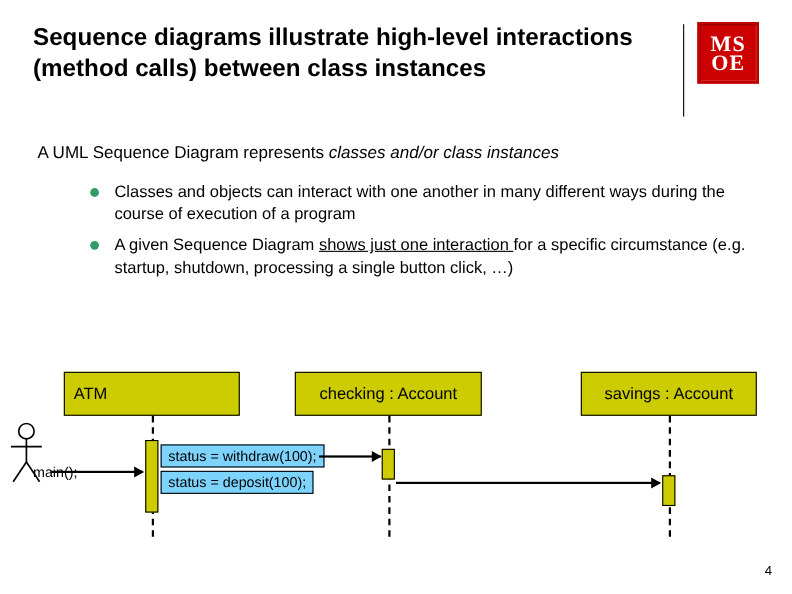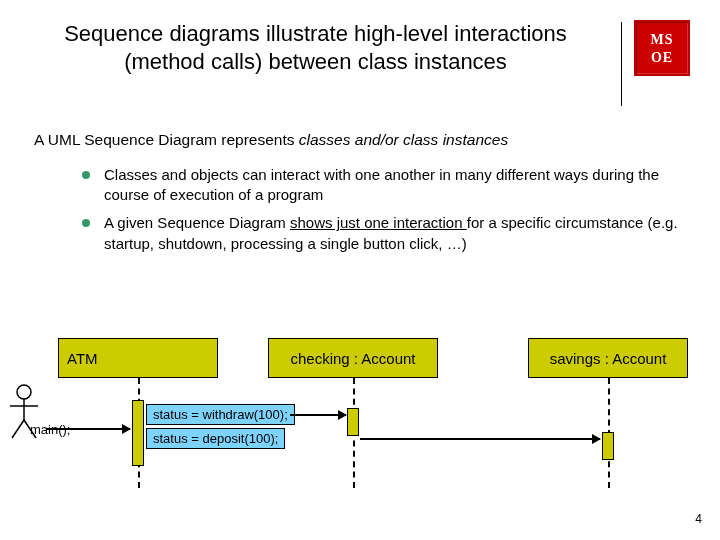--- a/index.html
+++ b/index.html
@@ -16,42 +16,41 @@
     position: relative;
     height: 100%;
   }
   .title-row {
     display: flex;
     align-items: flex-start;
     gap: 12px;
   }
   .title {
     font-size: 22px;
-    font-weight: normal;
+    font-weight: bold;
     color: #000;
     line-height: 1.25;
     flex: 1;
     padding-right: 8px;
-    text-align: center;
   }
   .title-divider {
     width: 1px;
     height: 84px;
     background: #000;
     margin-top: 2px;
   }
   .logo {
     width: 56px;
     height: 56px;
     border: 2px solid #b00;
     background: #c00;
     color: #fff;
     font-family: Georgia, serif;
     font-weight: bold;
-    font-size: 14px;
+    font-size: 20px;
     line-height: 18px;
     display: flex;
     flex-direction: column;
     align-items: center;
     justify-content: center;
     text-align: center;
     padding-top: 2px;
     box-shadow: 1px 1px 0 #800 inset, -1px -1px 0 #fff3 inset;
   }
   .logo .row1, .logo .row2 { display: block; letter-spacing: 1px; }

